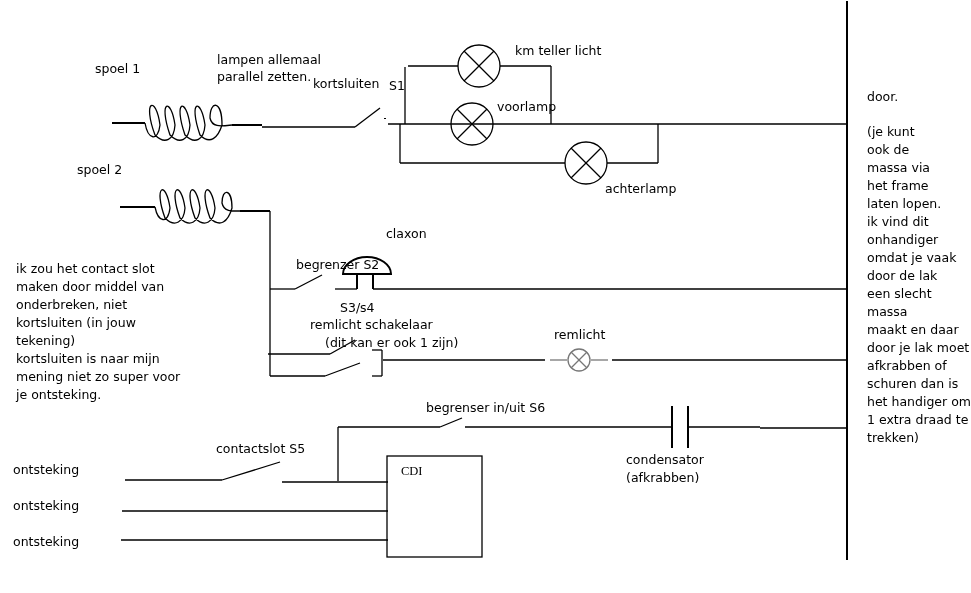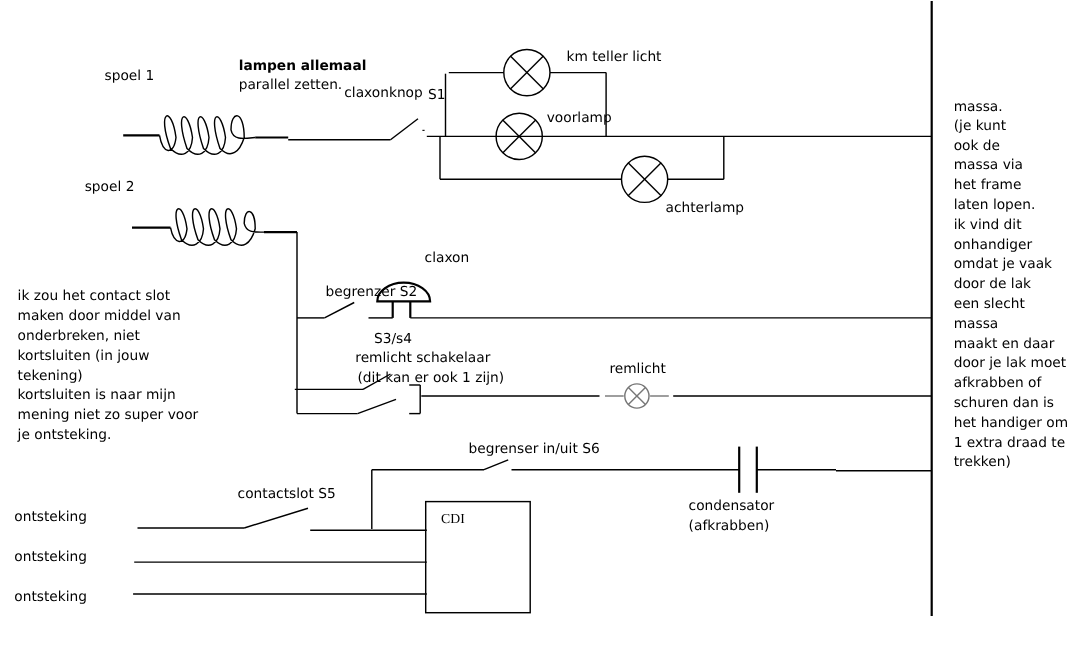--- a/index.html
+++ b/index.html
@@ -111,30 +111,30 @@
     <line class="wire" x1="125" y1="480" x2="222" y2="480"></line>
     <line class="wire" x1="222" y1="480" x2="280" y2="462"></line>
     <line class="wire" x1="282" y1="482" x2="388" y2="482"></line>
     <line class="wire" x1="122" y1="511" x2="388" y2="511"></line>
     <line class="wire" x1="121" y1="540" x2="388" y2="540"></line>
   </g>
   <rect class="wire" x="387" y="456" width="95" height="101"></rect>
 </svg>
 
 <div class="lbl" style="left:95px;top:60px;">spoel 1</div>
-<div class="lbl" style="left:217px;top:51px;font-weight:bold;">lampen allemaal</div>
+<div class="lbl" style="left:217px;top:51px;">lampen allemaal</div>
 <div class="lbl" style="left:217px;top:68px;">parallel zetten.</div>
-<div class="lbl" style="left:313px;top:75px;">claxonknop</div>
+<div class="lbl" style="left:313px;top:75px;">kortsluiten</div>
 <div class="lbl" style="left:389px;top:77px;">S1</div>
 <div class="lbl" style="left:515px;top:42px;">km teller licht</div>
 <div class="lbl" style="left:497px;top:98px;">voorlamp</div>
 <div class="lbl" style="left:605px;top:180px;">achterlamp</div>
 
-<div class="lbl" style="left:867px;top:88px;">massa.</div>
-<div class="lbl block" style="left:867px;top:105px;">(je kunt
+<div class="lbl" style="left:867px;top:88px;">door.</div>
+<div class="lbl block" style="left:867px;top:123px;">(je kunt
 ook de
 massa via
 het frame
 laten lopen.
 ik vind dit
 onhandiger
 omdat je vaak
 door de lak
 een slecht massa
 maakt en daar
@@ -151,21 +151,21 @@
 onderbreken, niet
 kortsluiten (in jouw
 tekening)
 kortsluiten is naar mijn
 mening niet zo super voor
 je ontsteking.</div>
 
 <div class="lbl" style="left:342px;top:225px;margin-left:44px;">claxon</div>
 <div class="lbl" style="left:296px;top:256px;">begrenzer S2</div>
 <div class="lbl" style="left:296px;top:299px;margin-left:44px;">S3/s4</div>
-<div class="lbl" style="left:323px;top:316px;">remlicht schakelaar</div>
+<div class="lbl" style="left:310px;top:316px;">remlicht schakelaar</div>
 <div class="lbl" style="left:325px;top:334px;">(dit kan  er ook 1 zijn)</div>
 <div class="lbl" style="left:554px;top:326px;">remlicht</div>
 
 <div class="lbl" style="left:426px;top:399px;">begrenser in/uit  S6</div>
 <div class="lbl" style="left:216px;top:440px;">contactslot  S5</div>
 <div class="lbl" style="left:13px;top:461px;">ontsteking</div>
 <div class="lbl" style="left:13px;top:497px;">ontsteking</div>
 <div class="lbl" style="left:13px;top:533px;">ontsteking</div>
 <div class="lbl" style="left:401px;top:462px;font-family:Liberation Serif, serif;">CDI</div>
 <div class="lbl" style="left:626px;top:451px;">condensator</div>

